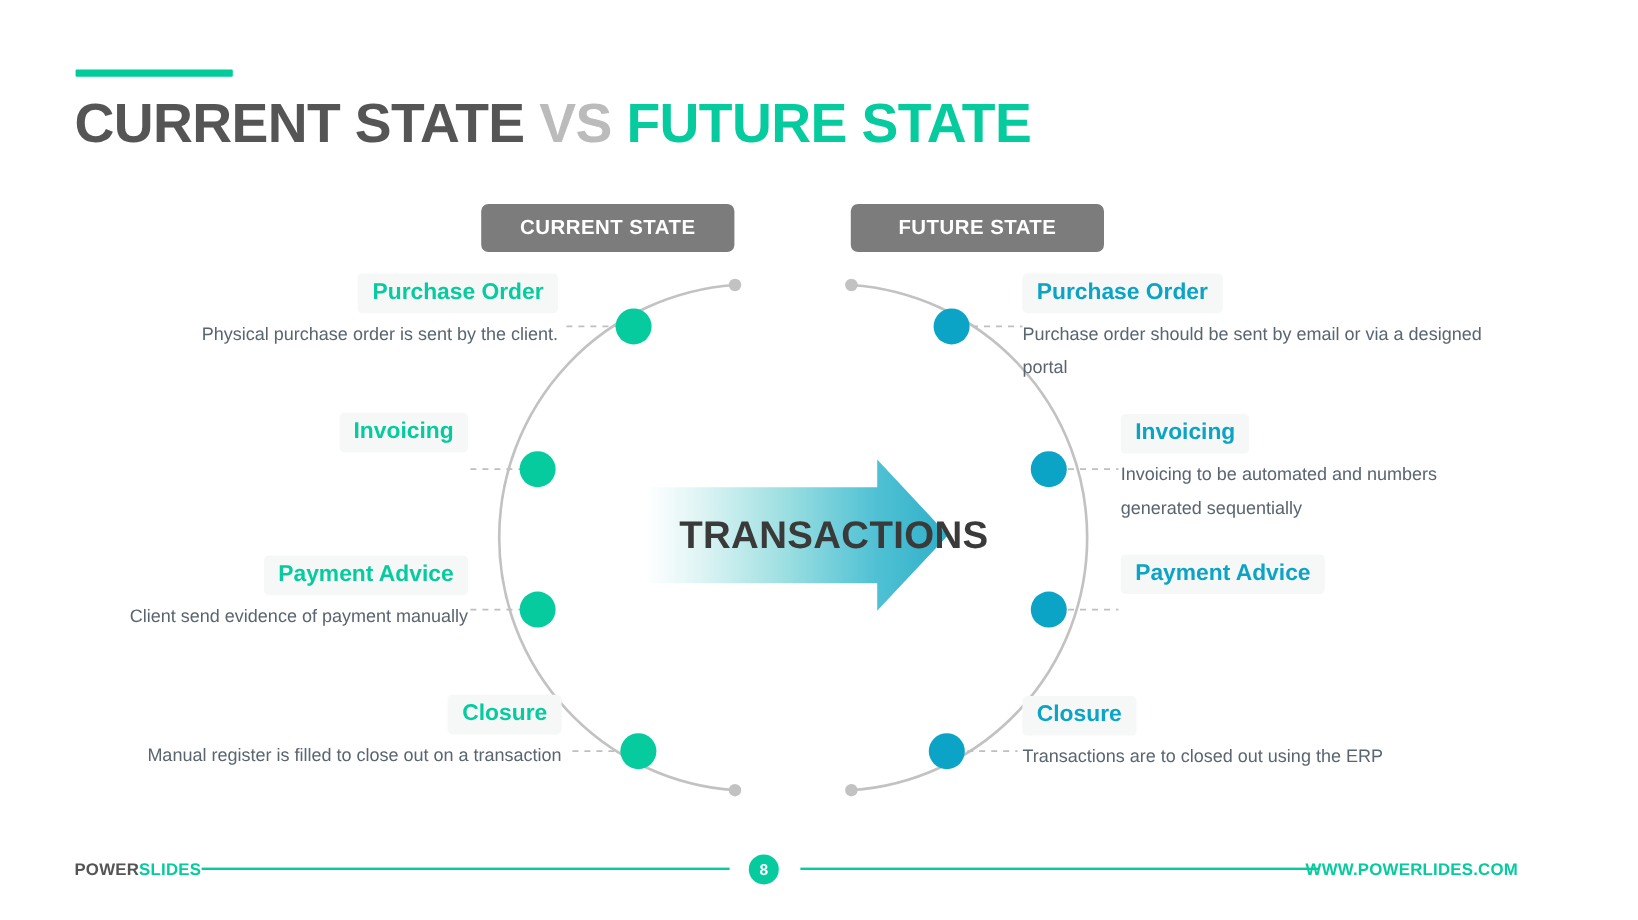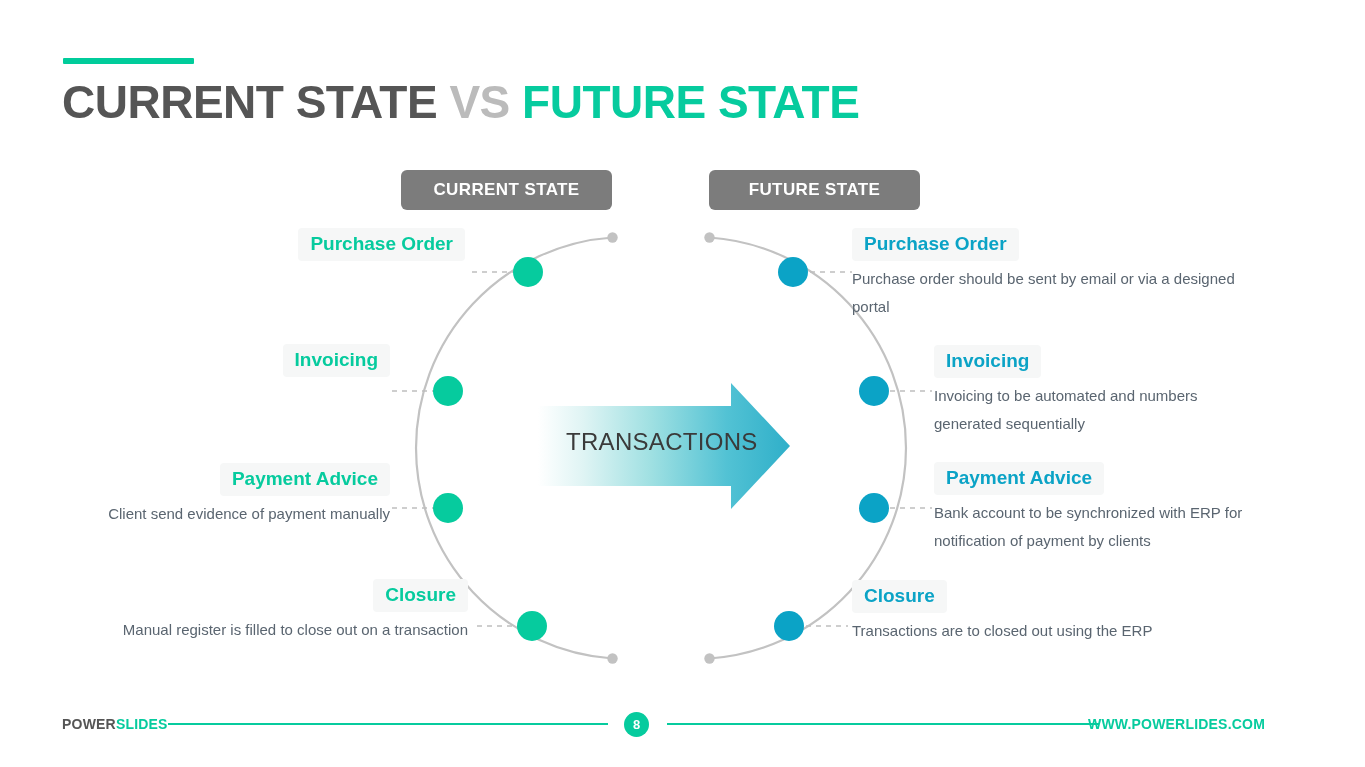--- a/index.html
+++ b/index.html
@@ -104,22 +104,22 @@
   #item-r0 { left: 852px; top: 228px; width: 400px; }
   #item-r1 { left: 934px; top: 345px; width: 330px; }
   #item-r2 { left: 934px; top: 462px; width: 345px; }
   #item-r3 { left: 852px; top: 580px; width: 330px; }
 
   
   #arrow-label {
     position: absolute;
     left: 566px;
     top: 428px;
-    font-size: 24px;
-    font-weight: normal;
+    font-size: 32px;
+    font-weight: bold;
     color: #3A3A3A;
     letter-spacing: 0.3px;
     white-space: nowrap;
   }
 
   
   #footer-brand {
     position: absolute;
     left: 62px;
     top: 716px;
@@ -231,20 +231,21 @@
     <circle cx="789" cy="626" r="15"></circle>
   </g>
 
   <path d="M 538 406 L 731 406 L 731 383 L 790 446 L 731 509 L 731 486 L 538 486 Z" fill="url(#arrowGrad)"></path>
 </svg>
 
 <div id="arrow-label">TRANSACTIONS</div>
 
 <div class="item side-left" id="item-l0">
   <div class="chip">Purchase Order</div>
+  <div class="desc">Physical purchase order is sent by the client.</div>
 </div>
 <div class="item side-left" id="item-l1">
   <div class="chip">Invoicing</div>
 </div>
 <div class="item side-left" id="item-l2">
   <div class="chip">Payment Advice</div>
   <div class="desc">Client send evidence of payment manually</div>
 </div>
 <div class="item side-left" id="item-l3">
   <div class="chip">Closure</div>
@@ -254,21 +255,20 @@
 <div class="item side-right" id="item-r0">
   <div class="chip">Purchase Order</div>
   <div class="desc">Purchase order should be sent by email or via a designed portal</div>
 </div>
 <div class="item side-right" id="item-r1">
   <div class="chip">Invoicing</div>
   <div class="desc">Invoicing to be automated and numbers generated sequentially</div>
 </div>
 <div class="item side-right" id="item-r2">
   <div class="chip">Payment Advice</div>
-  <div class="desc">Bank account to be synchronized with ERP for notification of payment by clients</div>
 </div>
 <div class="item side-right" id="item-r3">
   <div class="chip">Closure</div>
   <div class="desc">Transactions are to closed out using the ERP</div>
 </div>
 
 <div id="footer-brand"><span class="b1">POWER</span><span class="b2">SLIDES</span></div>
 
 <div class="footer-rule" id="footer-rule-left"></div>
 <div id="footer-page">8</div>

